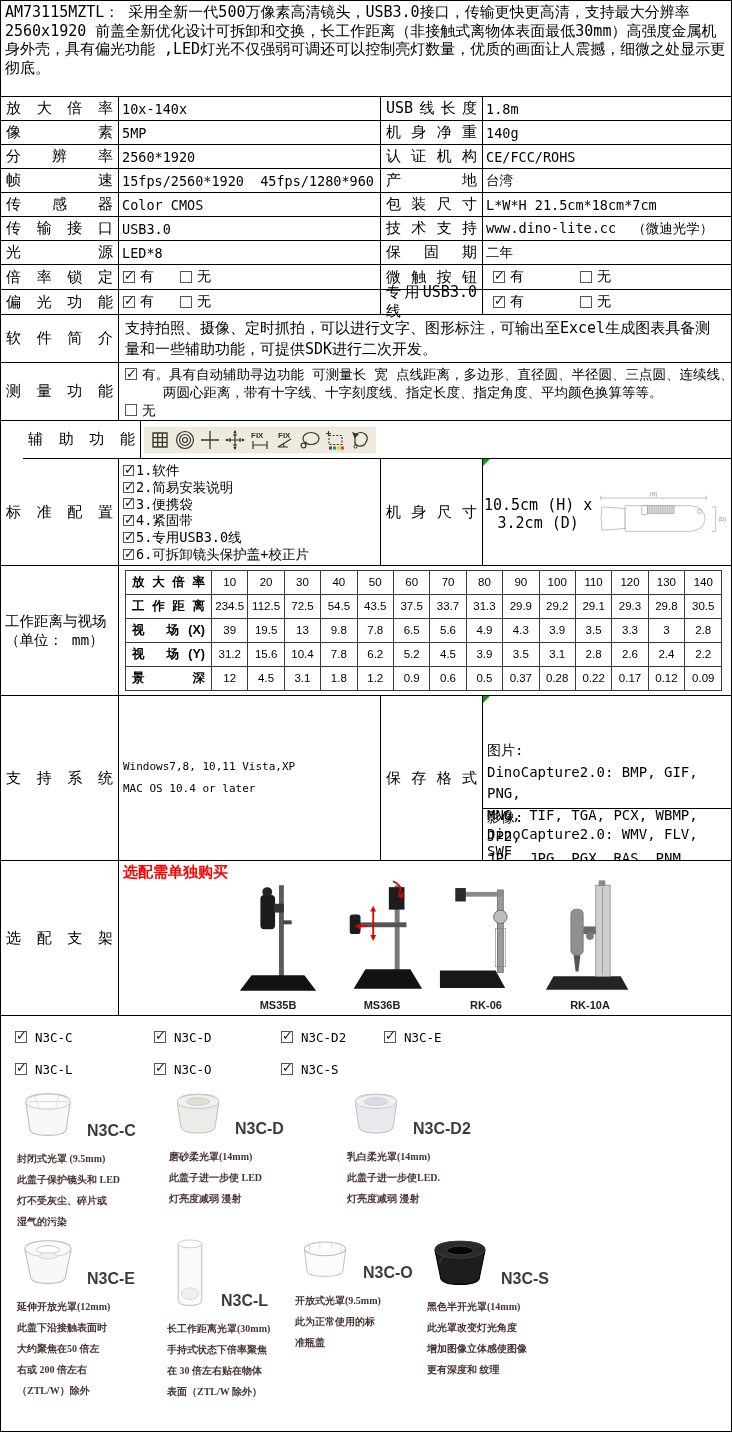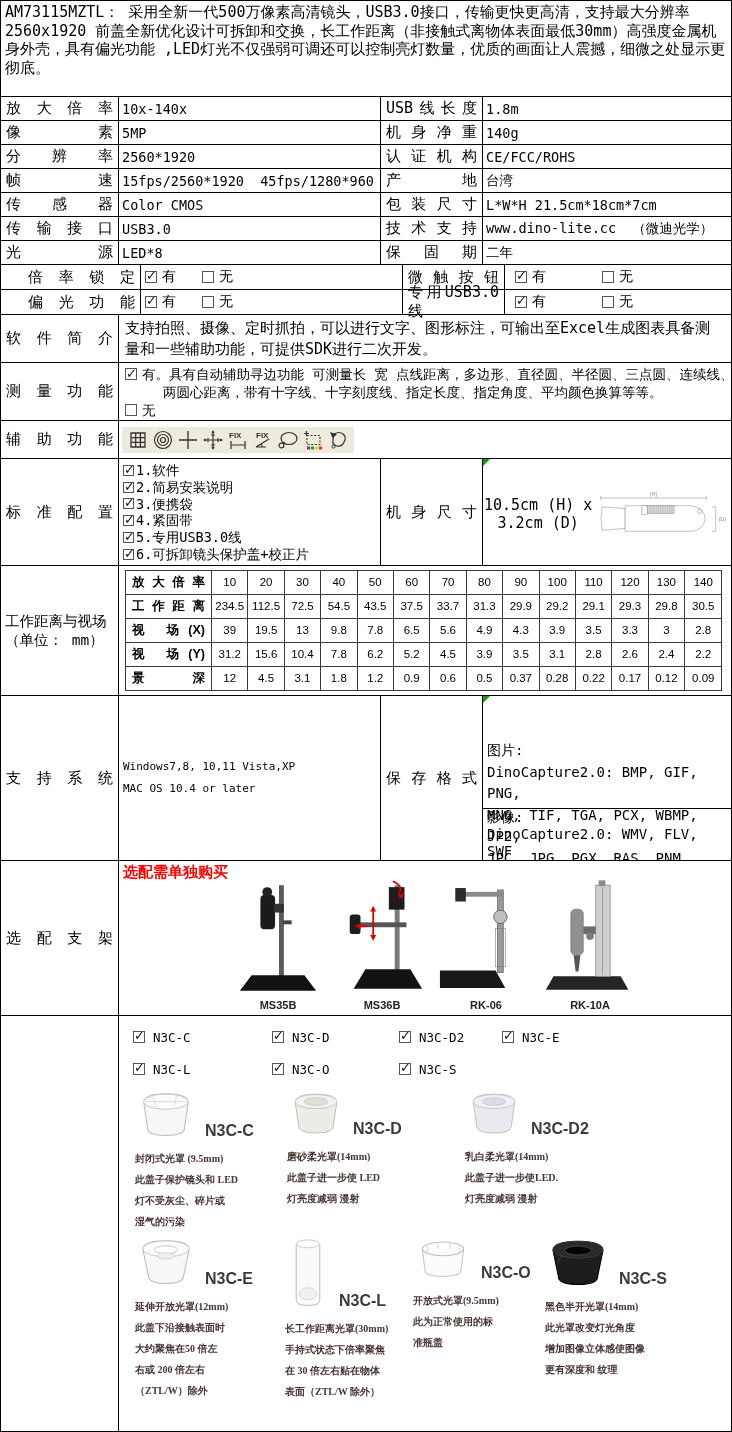--- a/index.html
+++ b/index.html
@@ -11,40 +11,40 @@
   }
   .row{display:flex;border-bottom:1px solid #000;}
   .c1{width:118px;border-right:1px solid #000;display:flex;align-items:center;flex:none;}
   .jlab{width:100%;text-align:justify;text-align-last:justify;padding:0 5px;font-size:15px;}
   .c2{width:262px;border-right:1px solid #000;display:flex;align-items:center;flex:none;overflow:hidden;}
   .c3{width:102px;border-right:1px solid #000;display:flex;align-items:center;flex:none;}
   .c4{flex:1;display:flex;align-items:center;overflow:hidden;}
   .v{padding-left:3px;font-size:13.5px;white-space:pre;}
   .intro{height:96px;border-bottom:1px solid #000;padding:2px 4px;font-size:15px;line-height:18.5px;}
   .srow{height:24px;}
-  .crow{height:25px;padding-left:22px;}
+  .crow{height:25px;}
   
   .cb{display:inline-block;width:12px;height:12px;border:1px solid #555;background:#fff;
       vertical-align:-1px;margin-right:5px;position:relative;flex:none;}
   .cb.checked::after{content:"✓";position:absolute;left:0;top:-4px;font-size:13px;font-weight:bold;
       color:#111;font-family:"DejaVu Sans",sans-serif;}
   .pair{font-size:14px;padding-left:4px;display:flex;align-items:center;}
   .gapl{margin-left:26px;}
   .gapr{margin-left:56px;}
   .padl8{padding-left:10px;}
   
   .sw-row{height:48px;}
   .sw-text{flex:1;padding:2px 6px;font-size:15px;line-height:21px;display:flex;align-items:center;}
   
   .ms-row{height:58px;}
   .ms-body{flex:1;padding:2px 6px;font-size:13.5px;line-height:18px;}
   .ms-line{display:flex;align-items:center;white-space:nowrap;}
   .ms-indent{margin-left:38px;}
   
-  .aux-row{height:38px;}
+  .aux-row{height:38px;margin-left:22px;}
   .toolbar{display:inline-flex;align-items:center;gap:3px;background:#eeeadc;
       padding:2px 5px;margin-left:3px;}
   .tool{width:22px;height:22px;display:block;}
   
   .cfg-row{height:107px;}
   .cfg-list{padding:3px 0 0 4px;font-size:13.5px;line-height:16.8px;width:100%;}
   .cfg-item{display:flex;align-items:center;white-space:nowrap;}
   .cfg-item .cb{width:11px;height:11px;margin-right:2px;}
   .dim-cell{flex:1;position:relative;padding-top:2px;overflow:hidden;}
   .dim-title{text-align:center;font-size:15px;margin:2px 0 0 0;}
@@ -72,21 +72,21 @@
       border-top:7px solid #0f9c0f;border-right:7px solid transparent;}
   
   .stand-row{height:155px;}
   .stand-cell{flex:1;position:relative;overflow:hidden;}
   .stand-note{position:absolute;top:2px;left:4px;color:#ff0000;font-size:15px;font-weight:bold;}
   .stand-cards{display:flex;align-items:flex-end;gap:16px;padding:18px 0 0 115px;}
   .stand-card{display:flex;flex-direction:column;align-items:center;width:88px;flex:none;}
   .stand-caption{font-family:"Liberation Sans",sans-serif;font-size:11px;font-weight:bold;
       color:#222;margin-top:4px;}
   
-  .acc-wrap{display:flex;height:417px;}
+  .acc-wrap{display:flex;height:417px;flex-direction:column;}
   .acc-left{width:118px;border-right:1px solid #000;flex:none;}
   .acc-main{flex:1;overflow:hidden;padding-top:10px;}
   .acc-checks{display:flex;padding-left:14px;height:22px;align-items:center;
       font-family:"DejaVu Sans Mono",monospace;font-size:12.5px;}
   .acc-checks + .acc-checks{margin-top:10px;}
   .chk{display:flex;align-items:center;flex:none;}
   .chk .cb{width:12px;height:12px;margin-right:8px;}
   .w1{width:139px;}.w2{width:127px;}.w3{width:103px;}
   .acc-cards{display:flex;padding-left:16px;margin-top:8px;align-items:flex-start;}
   .acc-card{flex:none;}

